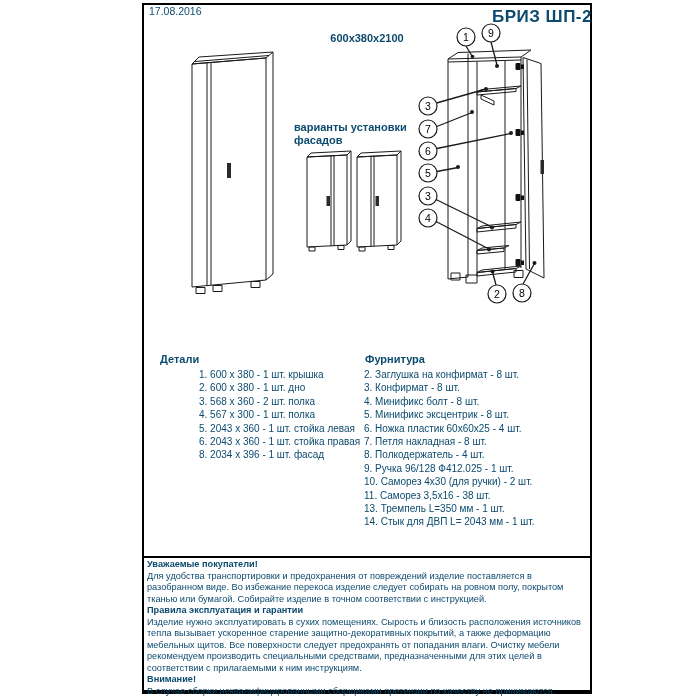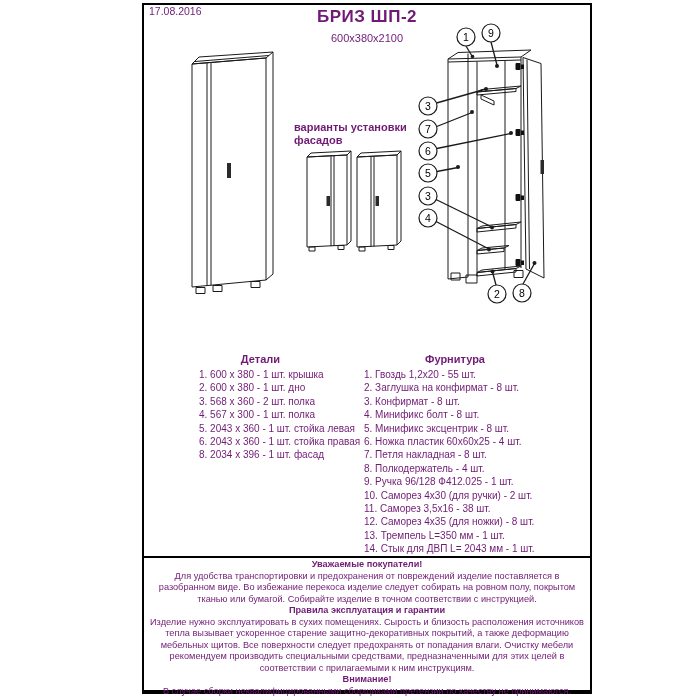--- a/index.html
+++ b/index.html
@@ -1,33 +1,33 @@
 <!DOCTYPE html>
 <html lang="ru"><head>
 <meta charset="utf-8">
 <style>
   html,body{margin:0;padding:0;background:#fff;}
   #stage{position:relative;width:700px;height:700px;background:#fff;overflow:hidden;
-         font-family:"Liberation Sans", sans-serif;color:#701a75;}
+         font-family:"Liberation Sans", sans-serif;color:#0c4a6e;}
   .sheet{position:absolute;left:142px;top:3px;width:446px;height:685px;
          border:2px solid #000;border-bottom-width:4px;background:#fff;}
   .abs{position:absolute;}
   .doc-date{left:149px;top:5px;font-size:10.5px;}
-  .doc-title{left:142px;top:7px;width:450px;text-align:center;font-size:17px;font-weight:bold;letter-spacing:.5px;}
-  .doc-size{left:142px;top:32px;width:450px;text-align:center;font-size:11px;font-weight:normal;}
+  .doc-title{left:142px;top:7px;width:450px;text-align:right;font-size:17px;font-weight:bold;letter-spacing:.5px;}
+  .doc-size{left:142px;top:32px;width:450px;text-align:center;font-size:11px;font-weight:bold;}
   .variants-label{left:294px;top:121px;width:122px;text-align:left;font-size:11px;font-weight:bold;line-height:12.5px;}
   #drawings{left:0;top:0;}
   .list-col{font-size:10px;line-height:13.4px;white-space:nowrap;}
-  .list-heading{font-size:11px;font-weight:bold;text-align:right;width:120px;}
+  .list-heading{font-size:11px;font-weight:bold;text-align:left;width:120px;}
   #details-heading{left:160px;top:353px;}
   #hardware-heading{left:365px;top:353px;}
   #details-list{left:163px;top:368px;margin-left:36px;}
   #hardware-list{left:364px;top:368px;}
   .divider{left:144px;top:556px;width:446px;height:1.5px;background:#000;}
-  .notes{left:147px;top:559px;width:440px;text-align:center;font-size:9.2px;line-height:11.5px;}
+  .notes{left:147px;top:559px;width:440px;text-align:left;font-size:9.2px;line-height:11.5px;}
   .note-title{font-weight:bold;}
   svg text{font-family:"Liberation Sans", sans-serif;}
 </style>
 </head>
 <body>
 
 <div id="stage">
 
   <div class="sheet"></div>
 
@@ -191,32 +191,30 @@
       <div>2. 600 х 380 - 1 шт. дно</div>
       <div>3. 568 х 360 - 2 шт. полка</div>
       <div>4. 567 х 300 - 1 шт. полка</div>
       <div>5. 2043 х 360 - 1 шт. стойка левая</div>
       <div>6. 2043 х 360 - 1 шт. стойка правая</div>
       <div>8. 2034 х 396 - 1 шт. фасад</div>
     </div>
 
   <div id="hardware-heading" class="abs list-heading">Фурнитура</div>
   <div id="hardware-list" class="abs list-col">
-      <div>1. Гвоздь 1,2х20 - 55 шт.</div>
       <div>2. Заглушка на конфирмат - 8 шт.</div>
       <div>3. Конфирмат - 8 шт.</div>
       <div>4. Минификс болт - 8 шт.</div>
       <div>5. Минификс эксцентрик - 8 шт.</div>
       <div>6. Ножка пластик 60х60х25 - 4 шт.</div>
       <div>7. Петля накладная - 8 шт.</div>
       <div>8. Полкодержатель - 4 шт.</div>
       <div>9. Ручка 96/128 Ф412.025 - 1 шт.</div>
       <div>10. Саморез 4х30 (для ручки) - 2 шт.</div>
       <div>11. Саморез 3,5х16 - 38 шт.</div>
-      <div>12. Саморез 4х35 (для ножки) - 8 шт.</div>
       <div>13. Тремпель L=350 мм - 1 шт.</div>
       <div>14. Стык для ДВП L= 2043 мм - 1 шт.</div>
     </div>
 
   <div class="abs divider"></div>
 
   <div class="abs notes">
     <div class="note-title">Уважаемые покупатели!</div>
     <div class="note-body">Для удобства транспортировки и предохранения от повреждений изделие поставляется в разобранном виде. Во избежание перекоса изделие следует собирать на ровном полу, покрытом тканью или бумагой. Собирайте изделие в точном соответствии с инструкцией.</div>
     <div class="note-title">Правила эксплуатация и гарантии</div>

